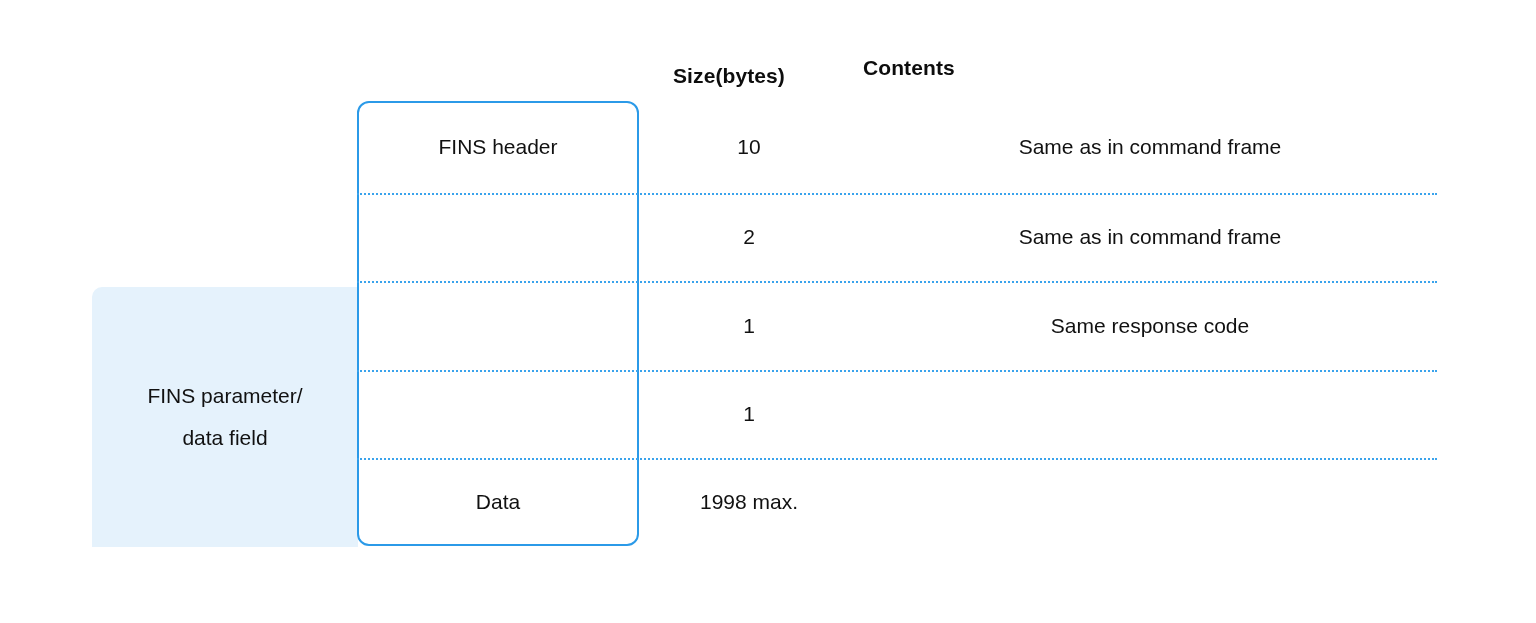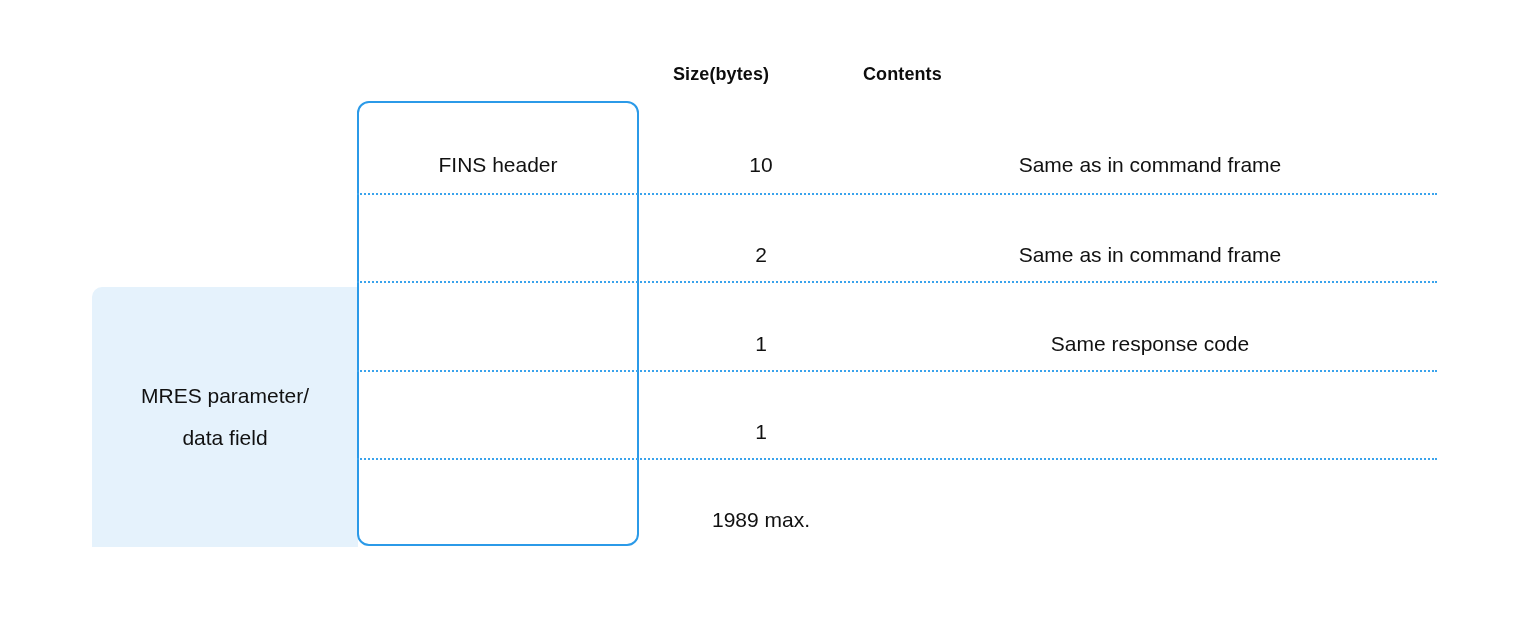--- a/index.html
+++ b/index.html
@@ -17,33 +17,33 @@
   }
 
   #diagram {
     position: absolute;
     inset: 0;
   }
 
   
   .col-header {
     position: absolute;
-    font-size: 18px;
+    font-size: 21px;
     font-weight: 600;
     color: #0d0d0d;
     white-space: nowrap;
     letter-spacing: 0.1px;
   }
   #header-size {
     left: 673px;
     top: 64px;
   }
   #header-contents {
     left: 863px;
-    top: 64px;
+    top: 56px;
   }
 
   
   #group-panel {
     position: absolute;
     left: 92px;
     top: 287px;
     width: 266px;
     height: 260px;
     background: #e5f2fc;
@@ -96,30 +96,29 @@
     border-top: 2px dotted #3aa3ec;
   }
 
   .cell {
     position: absolute;
     top: 0;
     height: 100%;
     display: flex;
     flex-direction: column;
     justify-content: center;
-    margin-top: 18px;
   }
   .cell-name {
     left: 0;
     width: 282px;
     align-items: center;
     text-align: center;
   }
   .cell-size {
-    left: 300px;
+    left: 288px;
     width: 208px;
     align-items: center;
     text-align: right;
   }
   .cell-contents {
     left: 506px;
     width: 574px;
     align-items: center;
     text-align: left;
   }
@@ -132,21 +131,21 @@
 </style>
 </head>
 <body>
 
 <div id="diagram">
 
   <div class="col-header" id="header-size">Size(bytes)</div>
   <div class="col-header" id="header-contents">Contents</div>
 
   <div id="group-panel">
-    <div class="grp-line">MRES parameter/</div>
+    <div class="grp-line">FINS parameter/</div>
     <div class="grp-line">data field</div>
   </div>
 
   <div id="frame-box"></div>
 
   <div class="row row-0">
     <div class="cell cell-name">
       <span class="txt">FINS header</span>
     </div>
     <div class="cell cell-size">
@@ -175,18 +174,21 @@
     </div>
   </div>
 
   <div class="row row-3">
     <div class="cell cell-size">
       <span class="txt">1</span>
     </div>
   </div>
 
   <div class="row row-4">
+    <div class="cell cell-name">
+      <span class="txt">Data</span>
+    </div>
     <div class="cell cell-size">
-      <span class="txt">1989 max.</span>
+      <span class="txt">1998 max.</span>
     </div>
   </div>
 
 </div>
 
 </body></html>

